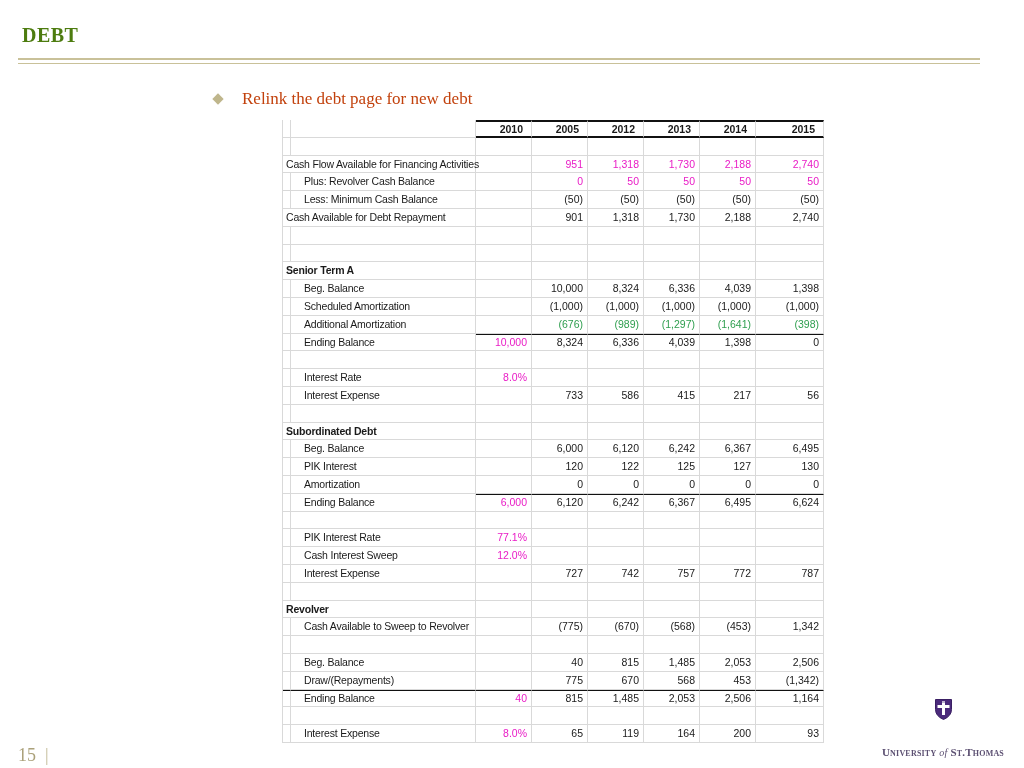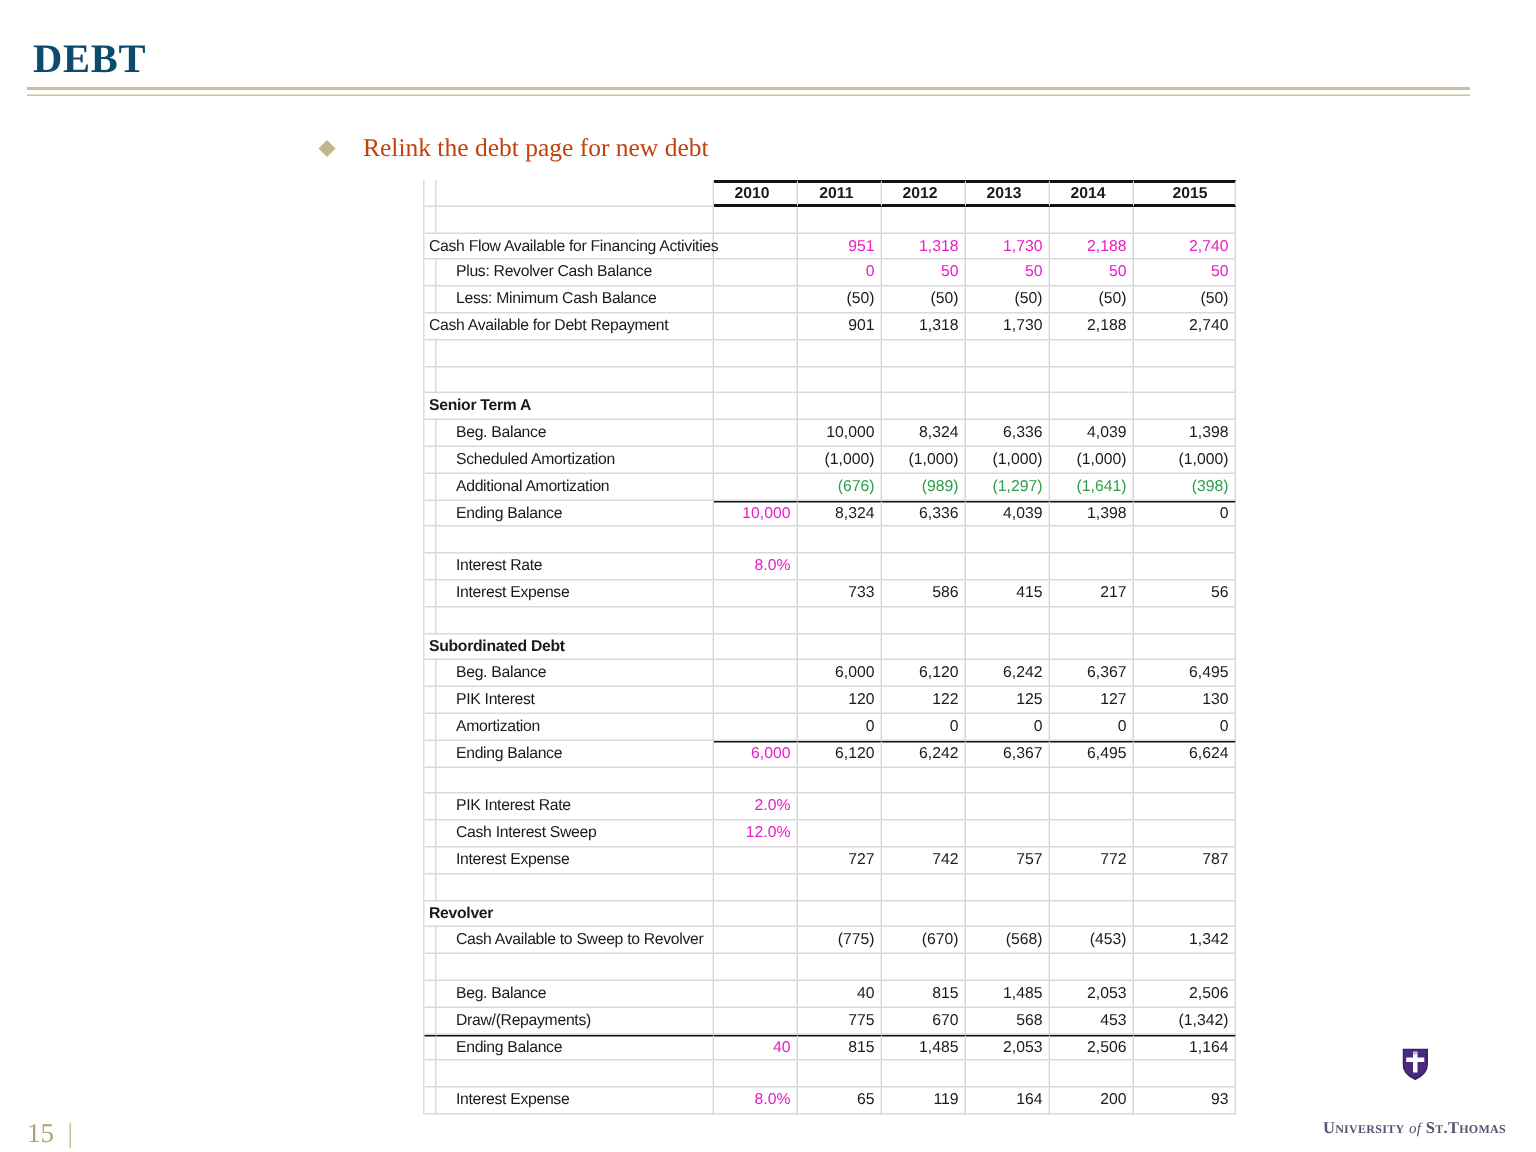--- a/index.html
+++ b/index.html
@@ -4,21 +4,21 @@
 <style>
   html,body{margin:0;padding:0;}
   body{
     width:1024px;height:768px;background:#ffffff;position:relative;
     font-family:"Liberation Sans",sans-serif;overflow:hidden;
   }
   
   .slide-title{
     position:absolute;left:22px;top:24px;margin:0;
     font-family:"Liberation Serif",serif;font-weight:bold;
-    font-size:27px;letter-spacing:.5px;color:#0c4a6e;
+    font-size:20px;letter-spacing:.5px;color:#4d7c0f;
   }
   .title-rule{
     position:absolute;left:18px;top:58px;width:962px;height:3px;
     border-top:2px solid #C9C199;border-bottom:1px solid #C9C199;
   }
   
   .bullet-line{position:absolute;left:214px;top:89px;display:flex;align-items:center;}
   .diamond{
     width:8px;height:8px;background:#BFB68C;transform:rotate(45deg);
     margin-right:20px;flex:0 0 auto;
@@ -35,21 +35,21 @@
     font-size:10.5px;color:#1a1a1a;
     border-left:1px solid #D9D9D9;
     background:#fff;
   }
   .c{
     box-sizing:border-box;white-space:nowrap;overflow:visible;
     border-right:1px solid #D9D9D9;border-bottom:1px solid #D9D9D9;
     line-height:16.5px;
   }
   .yr{
-    font-weight:bold;text-align:right;padding-right:18px;
+    font-weight:bold;text-align:right;padding-right:8px;
     border-top:2px solid #111 !important;border-bottom:2px solid #111;
     line-height:14px;
   }
   .lab{padding-left:3px;letter-spacing:-0.2px;}
   .lab.ind{padding-left:13px;}
   .lab.sec{font-weight:bold;}
   .lab.span2{grid-column:span 2;}
   .num{text-align:right;padding-right:4px;}
   .pink{color:#E91CC6;}
   .green{color:#2E9E4E;}
@@ -80,21 +80,21 @@
 
 <div class="bullet-line">
   <span class="diamond"></span>
   <span class="bullet-text">Relink the debt page for new debt</span>
 </div>
 
 <div class="xl">
     <div class="c rowa"></div>
     <div class="c lab"></div>
     <div class="c yr">2010</div>
-    <div class="c yr">2011</div>
+    <div class="c yr">2005</div>
     <div class="c yr">2012</div>
     <div class="c yr">2013</div>
     <div class="c yr">2014</div>
     <div class="c yr">2015</div>
     <div class="c rowa"></div>
     <div class="c lab"></div>
     <div class="c num"></div>
     <div class="c num"></div>
     <div class="c num"></div>
     <div class="c num"></div>
@@ -259,21 +259,21 @@
     <div class="c rowa"></div>
     <div class="c lab"></div>
     <div class="c num"></div>
     <div class="c num"></div>
     <div class="c num"></div>
     <div class="c num"></div>
     <div class="c num"></div>
     <div class="c num"></div>
     <div class="c rowa"></div>
     <div class="c lab ind">PIK Interest Rate</div>
-    <div class="c num pink">2.0%</div>
+    <div class="c num pink">77.1%</div>
     <div class="c num"></div>
     <div class="c num"></div>
     <div class="c num"></div>
     <div class="c num"></div>
     <div class="c num"></div>
     <div class="c rowa"></div>
     <div class="c lab ind">Cash Interest Sweep</div>
     <div class="c num pink">12.0%</div>
     <div class="c num"></div>
     <div class="c num"></div>

